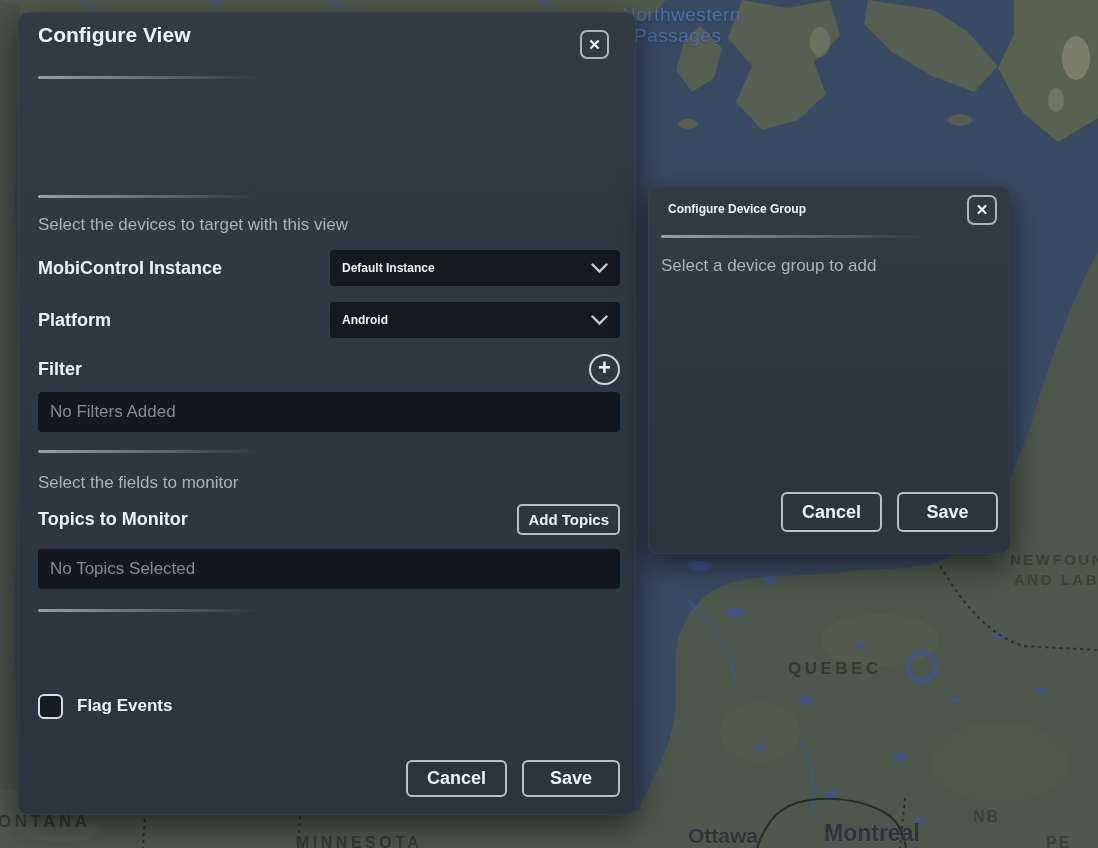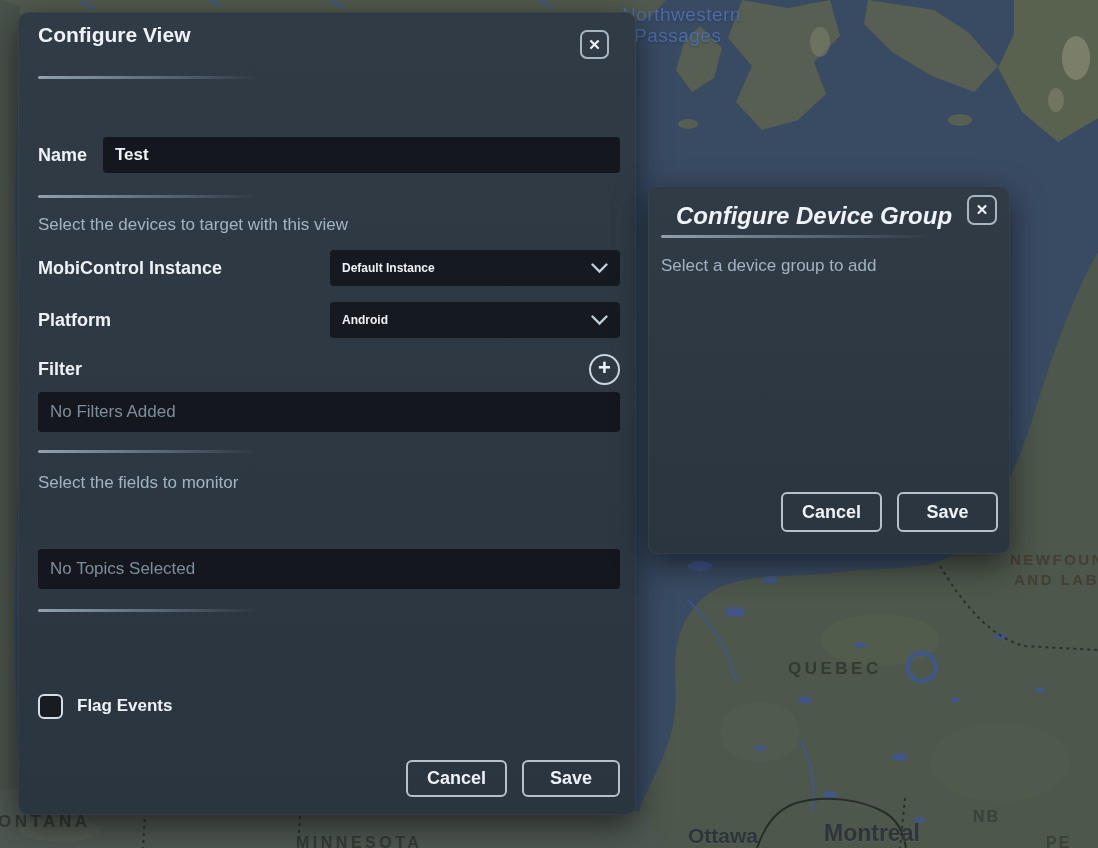--- a/index.html
+++ b/index.html
@@ -148,24 +148,20 @@
 
 <div class="dialog" style="left:18px;top:12px;width:618px;height:803px;">
   <div class="dlg-title" style="left:20px;top:11px;font-size:21px;">Configure View</div>
   <button class="close-btn" style="right:27px;top:18px;width:29px;height:29px;">
     <span>✕</span>
   </button>
 
   <div class="divider" style="left:20px;top:64px;width:220px;"></div>
 
 
-  <div class="row" style="top:125px;height:36px;">
-    <span class="lbl" style="width:65px;">Name</span>
-    <input class="inputbox" style="flex: 1 1 0%; height: 36px;" type="text" value="Test">
-  </div>
 
   <div class="divider" style="left:20px;top:183px;width:220px;"></div>
 
   <div class="desc" style="left:20px;top:203px;">Select the devices to target with this view</div>
 
   <div class="row" style="top:238px;height:36px;justify-content:space-between;">
     <span class="lbl">MobiControl Instance</span>
     <div class="select">
       <span>Default Instance</span>
       <span style="display:flex;">
@@ -196,41 +192,45 @@
   </div>
 
   <div class="listbox" style="top:380px;">
     <span class="placeholder">No Filters Added</span>
   </div>
 
   <div class="divider" style="left:20px;top:438px;width:220px;"></div>
 
   <div class="desc" style="left:20px;top:461px;">Select the fields to monitor</div>
 
+  <div class="row" style="top:492px;height:31px;justify-content:space-between;">
+    <span class="lbl">Topics to Monitor</span>
+    <button class="small-btn">Add Topics</button>
+  </div>
 
   <div class="listbox" style="top:537px;">
     <span class="placeholder">No Topics Selected</span>
   </div>
 
   <div class="divider" style="left:20px;top:597px;width:220px;"></div>
 
 
   <div class="row" style="top:681px;height:26px;">
     <div class="checkbox"></div>
     <span class="lbl" style="font-size:17px;margin-left:14px;">Flag Events</span>
   </div>
 
   <div class="row" style="top:748px;height:37px;justify-content:flex-end;gap:15px;">
     <button class="btn" style="width:101px;height:37px;">Cancel</button>
     <button class="btn" style="width:98px;height:37px;">Save</button>
   </div>
 </div>
 
 <div class="dialog" style="left:648px;top:186px;width:362px;height:368px;">
-  <div class="dlg-title" style="left:28px;top:16px;font-size:24px;font-style:italic;">Configure Device Group</div>
+  <div class="dlg-title" style="left:20px;top:16px;font-size:12px;">Configure Device Group</div>
   <button class="close-btn" style="right:13px;top:9px;width:30px;height:30px;">
     <span>✕</span>
   </button>
 
   <div class="divider" style="left:13px;top:49px;width:268px;"></div>
 
   <div class="desc" style="left:13px;top:70px;">Select a device group to add</div>
 
   <div class="row" style="left:12px;right:12px;top:306px;height:40px;justify-content:flex-end;gap:15px;">
     <button class="btn" style="width:101px;height:40px;">Cancel</button>

